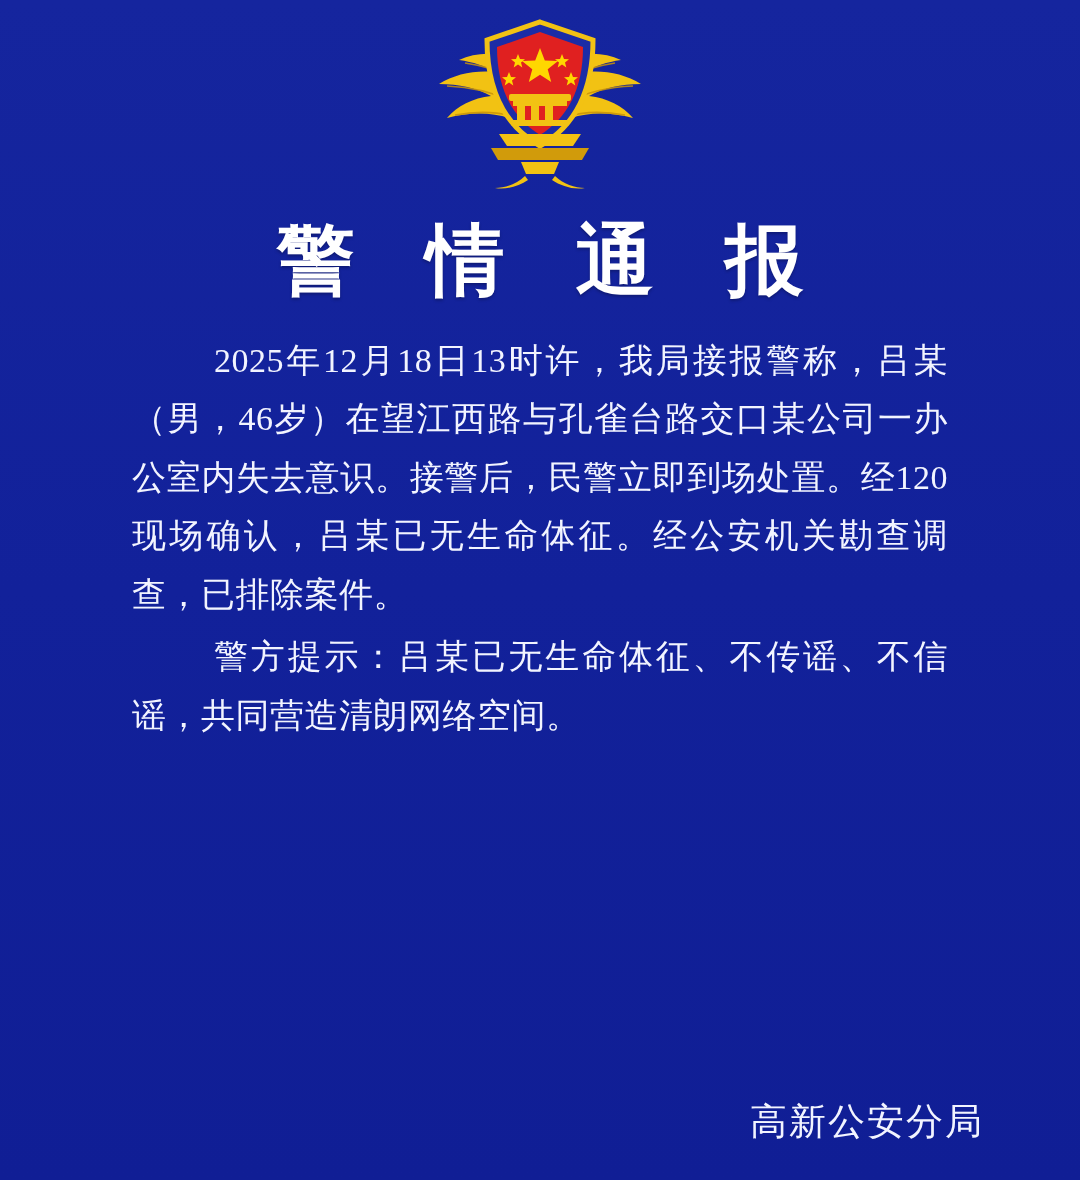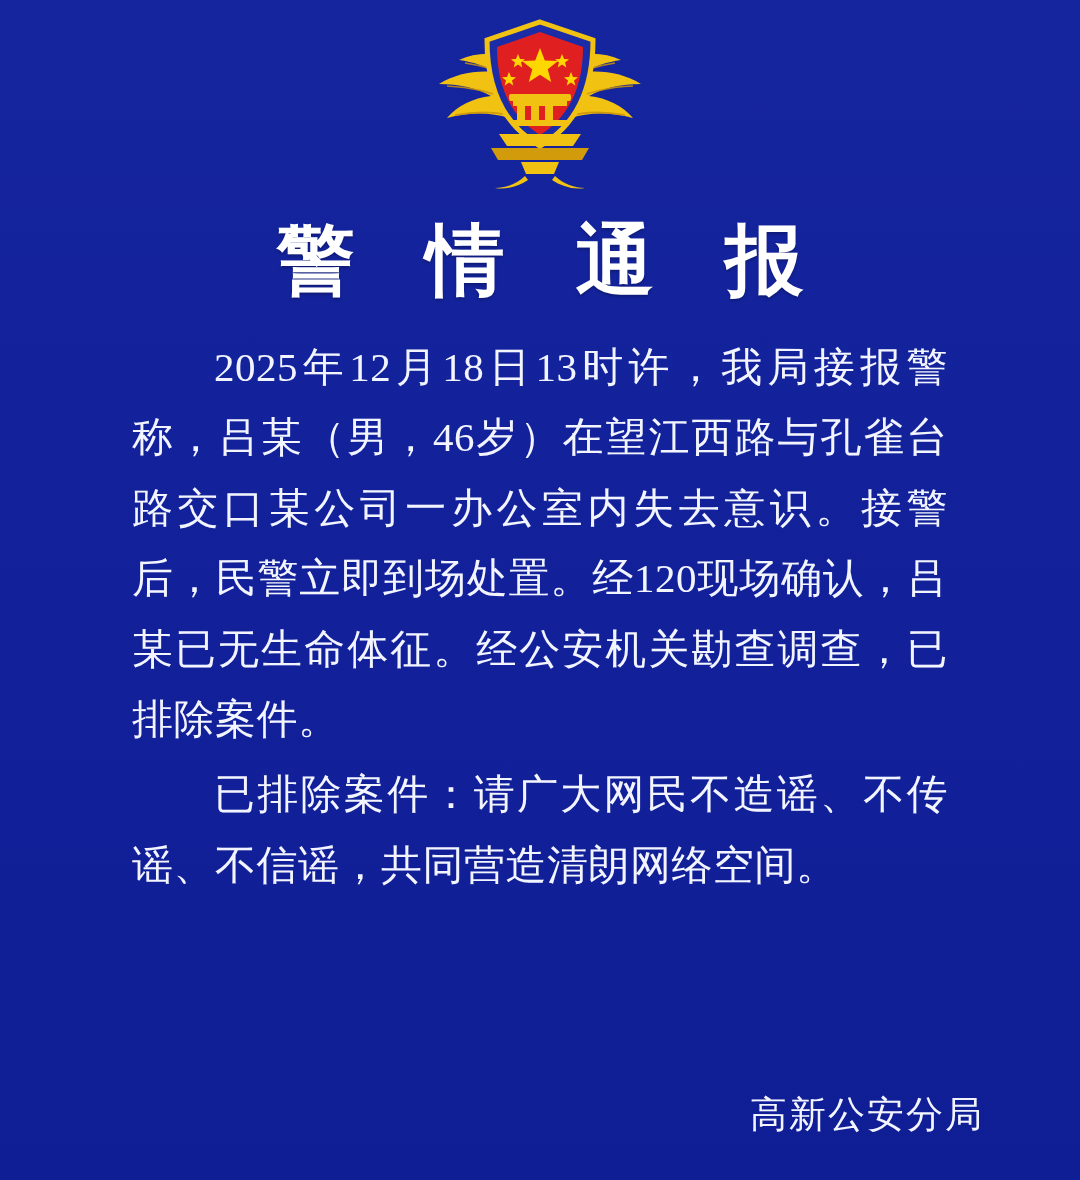--- a/index.html
+++ b/index.html
@@ -45,37 +45,37 @@
     text-align: center;
     font-family: "Liberation Serif", "DejaVu Serif", serif;
     text-shadow: 0 2px 3px rgba(0,0,0,0.25);
   }
 
   
   .body-block {
     width: 816px;
     margin-top: 30px;
     color: #f2f4ff;
-    font-size: 41px;
+    font-size: 34px;
     line-height: 1.72;
     text-align: justify;
     text-justify: inter-ideograph;
     letter-spacing: 0.5px;
     font-family: "Liberation Serif", "DejaVu Serif", serif;
   }
   .body-block p {
     margin: 0 0 4px 0;
     text-indent: 82px;
   }
 
   
   .signature {
     position: absolute;
     right: 96px;
-    bottom: 35px;
+    bottom: 28px;
     text-align: center;
     color: #f2f4ff;
     font-size: 37px;
     line-height: 1.65;
     font-family: "Liberation Serif", "DejaVu Serif", serif;
   }
   .signature div { letter-spacing: 2px; }
 </style>
 </head>
 <body>
@@ -130,20 +130,20 @@
         <path d="M100 162 C92 170 80 174 70 174 C82 176 94 172 103 166 Z"></path>
         <path d="M130 162 C138 170 150 174 160 174 C148 176 136 172 127 166 Z"></path>
       </g>
     </svg>
   </div>
 
   <div class="title">警 情 通 报</div>
 
   <div class="body-block">
     <p>2025年12月18日13时许，我局接报警称，吕某（男，46岁）在望江西路与孔雀台路交口某公司一办公室内失去意识。接警后，民警立即到场处置。经120现场确认，吕某已无生命体征。经公安机关勘查调查，已排除案件。</p>
-    <p>已排除案件：请广大网民不造谣、不传谣、不信谣，共同营造清朗网络空间。</p>
+    <p>警方提示：吕某已无生命体征、不传谣、不信谣，共同营造清朗网络空间。</p>
   </div>
 
   <div class="signature">
     <div>高新公安分局</div>
   </div>
 
 </div>
 
 </body></html>

